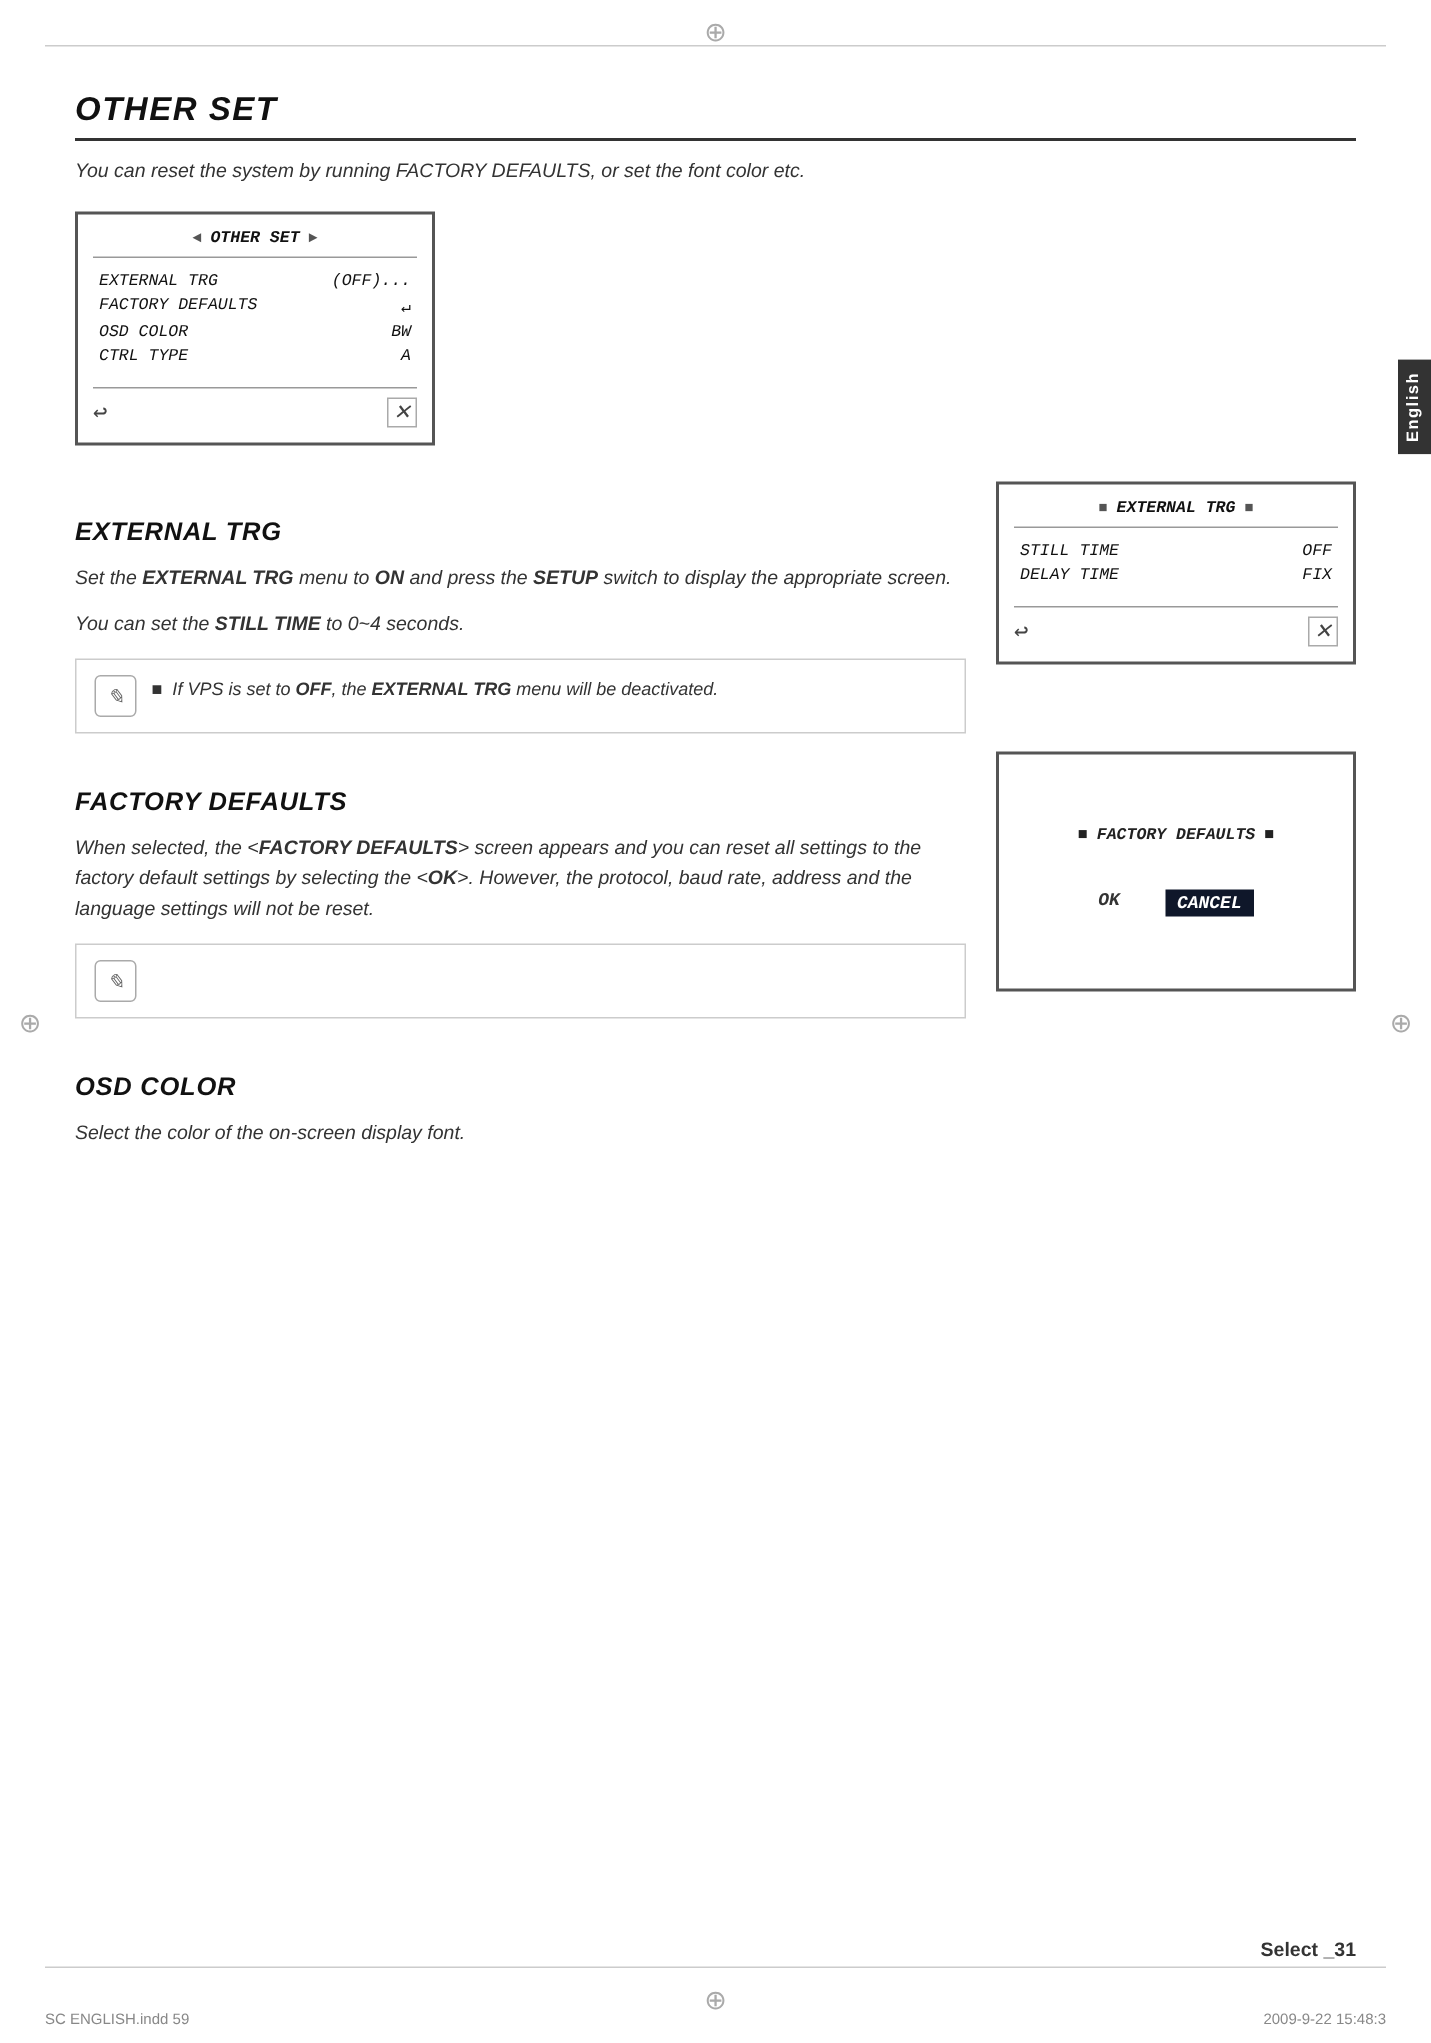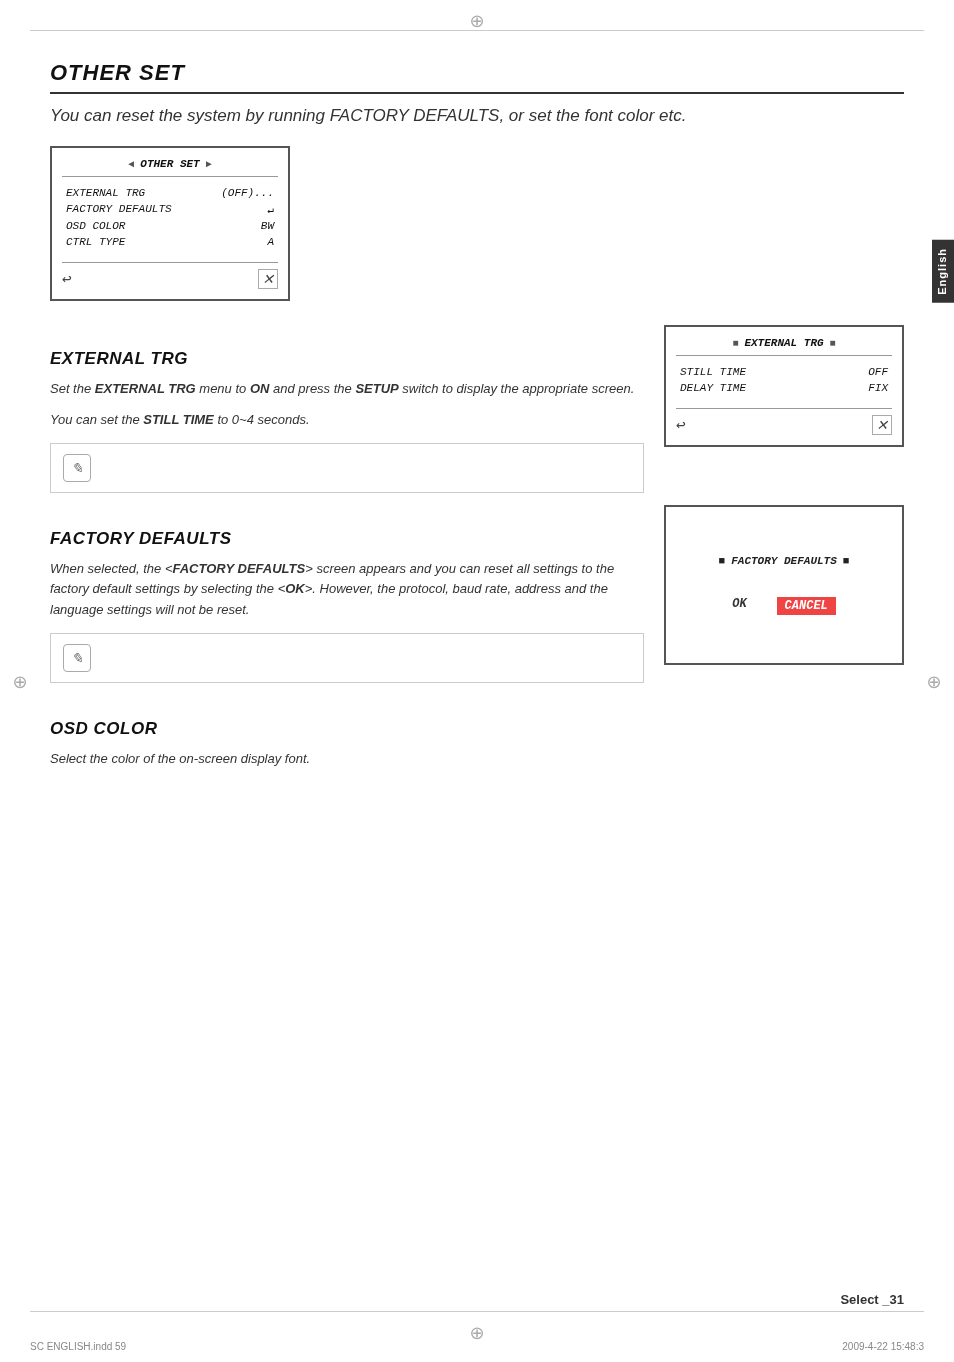--- a/index.html
+++ b/index.html
@@ -114,21 +114,21 @@
     .page-title {
       font-size: 22px;
       font-weight: bold;
       color: #111;
       border-bottom: 2px solid #333;
       padding-bottom: 6px;
       margin-bottom: 12px;
       letter-spacing: 1px;
     }
     .intro-text {
-      font-size: 17px;
+      font-size: 13px;
       color: #333;
       margin-bottom: 20px;
     }
 
     
     .steps {
       margin-bottom: 20px;
       padding-left: 10px;
     }
     .step {
@@ -267,21 +267,21 @@
     .osd-factory-btns {
       display: flex;
       gap: 30px;
       font-size: 12px;
       font-weight: bold;
     }
     .factory-btn-ok {
       color: #333;
     }
     .factory-btn-cancel {
-      background: #ef4444;
+      background: #0f172a;
       color: #fff;
       padding: 2px 8px;
     }
 
     
     .page-footer {
       position: absolute;
       bottom: 55px;
       right: 50px;
       font-size: 13px;
@@ -360,20 +360,23 @@
     <div class="left-col">
       <div class="section-title">EXTERNAL TRG</div>
       <div class="section-body">
         Set the <strong>EXTERNAL TRG</strong> menu to <strong>ON</strong> and press the <strong>SETUP</strong> switch to display the appropriate screen.
       </div>
       <div class="section-body">
         You can set the <strong>STILL TIME</strong> to 0~4 seconds.
       </div>
       <div class="note-box">
         <div class="note-icon">✎</div>
+        <div class="note-text">
+          ■&nbsp; If VPS is set to <strong>OFF</strong>, the <strong>EXTERNAL TRG</strong> menu will be deactivated.
+        </div>
       </div>
     </div>
     <div class="right-col">
 
       <div class="osd-screen">
         <div class="osd-title-bar">
           <span class="osd-arrow">■</span>
           <span>EXTERNAL TRG</span>
           <span class="osd-arrow">■</span>
         </div>
@@ -420,13 +423,13 @@
   </div>
 
   <div class="section-title">OSD COLOR</div>
   <div class="section-body">Select the color of the on-screen display font.</div>
 
 </div>
 
 <div class="page-footer">Select _31</div>
 
 <div class="file-info">SC ENGLISH.indd   59</div>
-<div class="file-info-right">2009-4-22   15:48:3</div>
+<div class="file-info-right">2009-9-22   15:48:3</div>
 
 </body></html>

